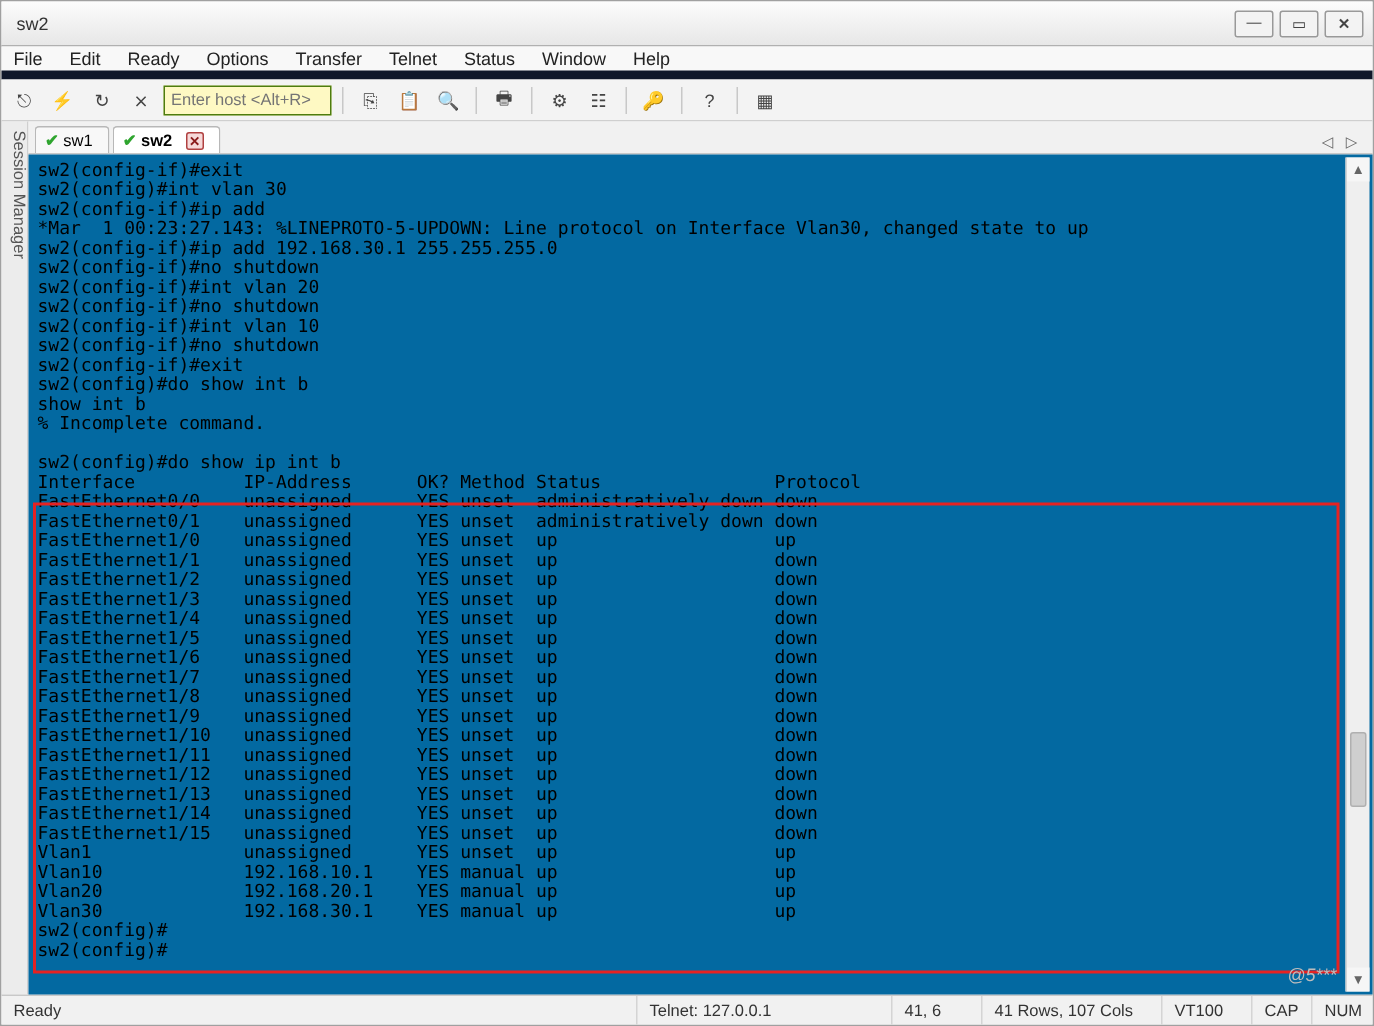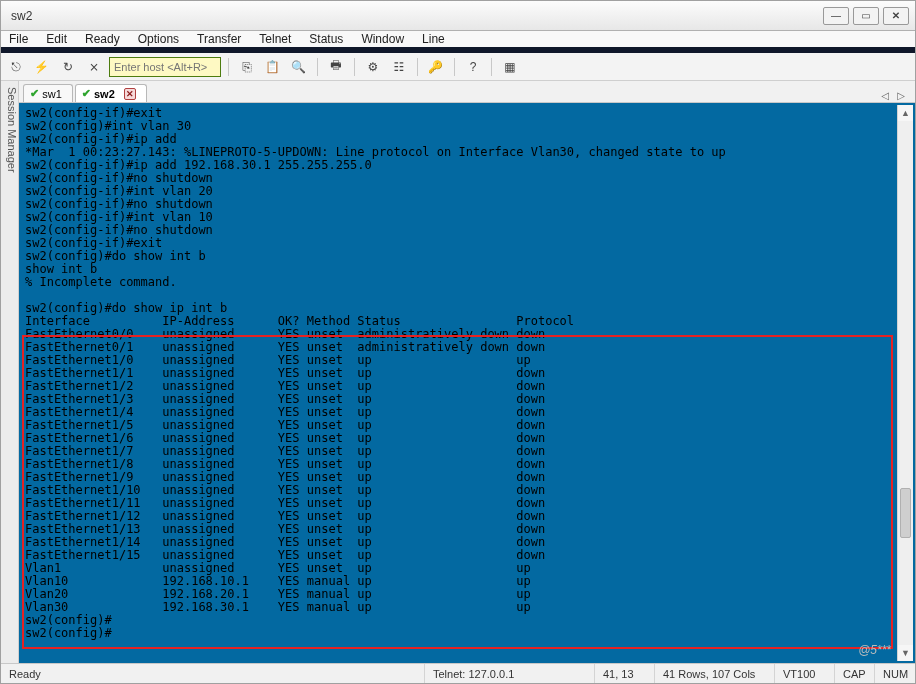--- a/index.html
+++ b/index.html
@@ -57,21 +57,21 @@
 
   <div class="menubar">
     <span class="menu-item">File</span>
     <span class="menu-item">Edit</span>
     <span class="menu-item">Ready</span>
     <span class="menu-item">Options</span>
     <span class="menu-item">Transfer</span>
     <span class="menu-item">Telnet</span>
     <span class="menu-item">Status</span>
     <span class="menu-item">Window</span>
-    <span class="menu-item">Line</span>
+    <span class="menu-item">Help</span>
   </div>
 
   <div class="toolbar">
     <div class="tb-btn">⎋</div>
     <div class="tb-btn">⚡</div>
     <div class="tb-btn">↻</div>
     <div class="tb-btn">⨯</div>
     <input class="host-input" placeholder="Enter host &lt;Alt+R&gt;" style="">
     <div class="tb-sep"></div>
     <div class="tb-btn">⎘</div>
@@ -166,20 +166,20 @@
         </div>
         <div class="watermark">@5***</div>
       </div>
 
     </div>
   </div>
 
   <div class="statusbar">
     <div class="cell flex">Ready</div>
     <div class="cell" style="width:170px">Telnet: 127.0.0.1</div>
-    <div class="cell" style="width:60px">41,  13</div>
+    <div class="cell" style="width:60px">41,  6</div>
     <div class="cell" style="width:120px">41 Rows, 107 Cols</div>
     <div class="cell" style="width:60px">VT100</div>
     <div class="cell" style="width:40px">CAP</div>
     <div class="cell noborder" style="width:40px">NUM</div>
   </div>
 
 </div>
 
 </body></html>

